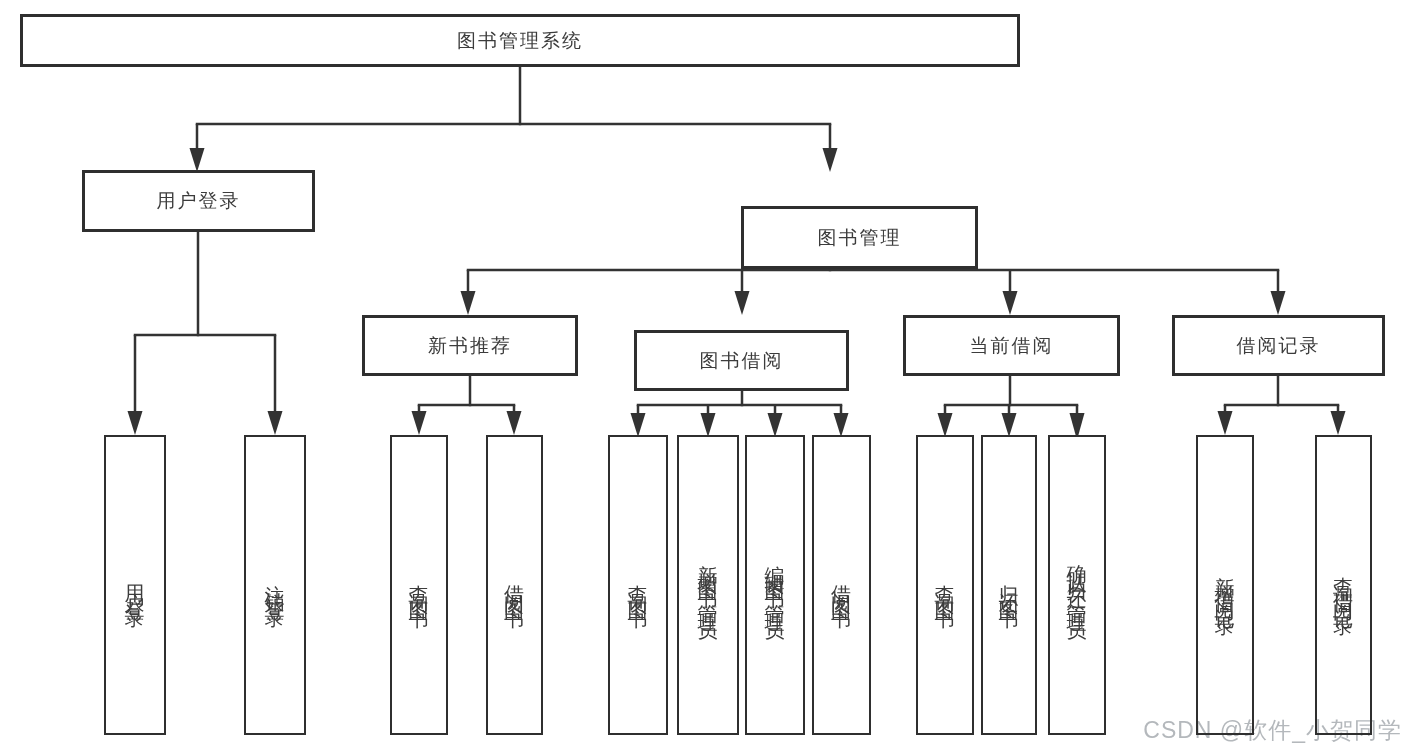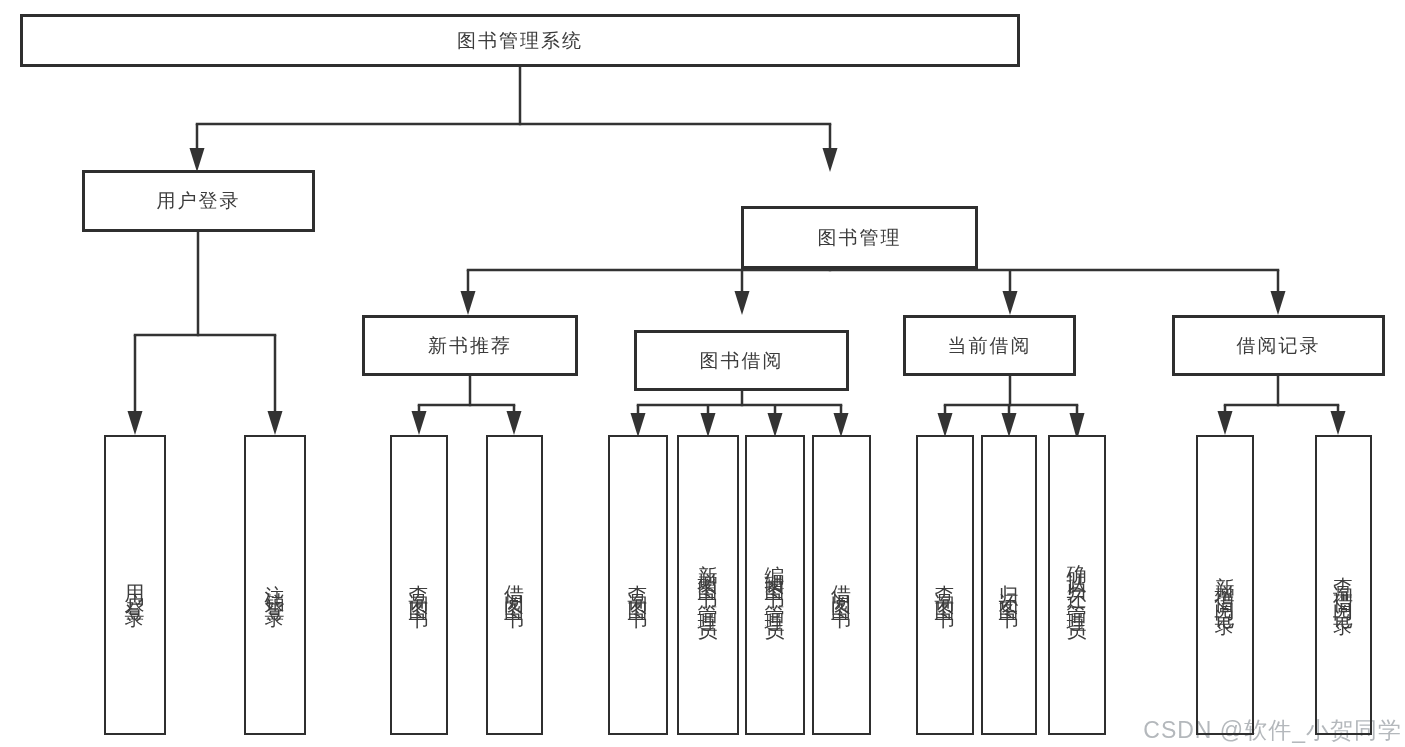--- a/index.html
+++ b/index.html
@@ -34,21 +34,21 @@
     white-space:nowrap;
   }
   
   #n-root{left:20px;top:14px;width:1000px;height:53px;}
   
   #n-login{left:82px;top:170px;width:233px;height:62px;}
   #n-mgmt{left:741px;top:170px;width:237px;height:63px;margin-top:36px;}
   
   #n-rec{left:362px;top:315px;width:216px;height:61px;}
   #n-borrow{left:634px;top:330px;width:215px;height:61px;}
-  #n-current{left:903px;top:315px;width:173px;height:61px;}
+  #n-current{left:903px;top:315px;width:217px;height:61px;}
   #n-records{left:1172px;top:315px;width:213px;height:61px;}
   
   .leaf{top:435px;height:300px;}
   #l-userlogin{left:104px;width:62px;}
   #l-logout{left:244px;width:62px;}
   #l-query-rec{left:390px;width:58px;}
   #l-borrow-rec{left:486px;width:57px;}
   #l-query-bb{left:608px;width:60px;}
   #l-add-book{left:677px;width:62px;}
   #l-edit-book{left:745px;width:60px;}

